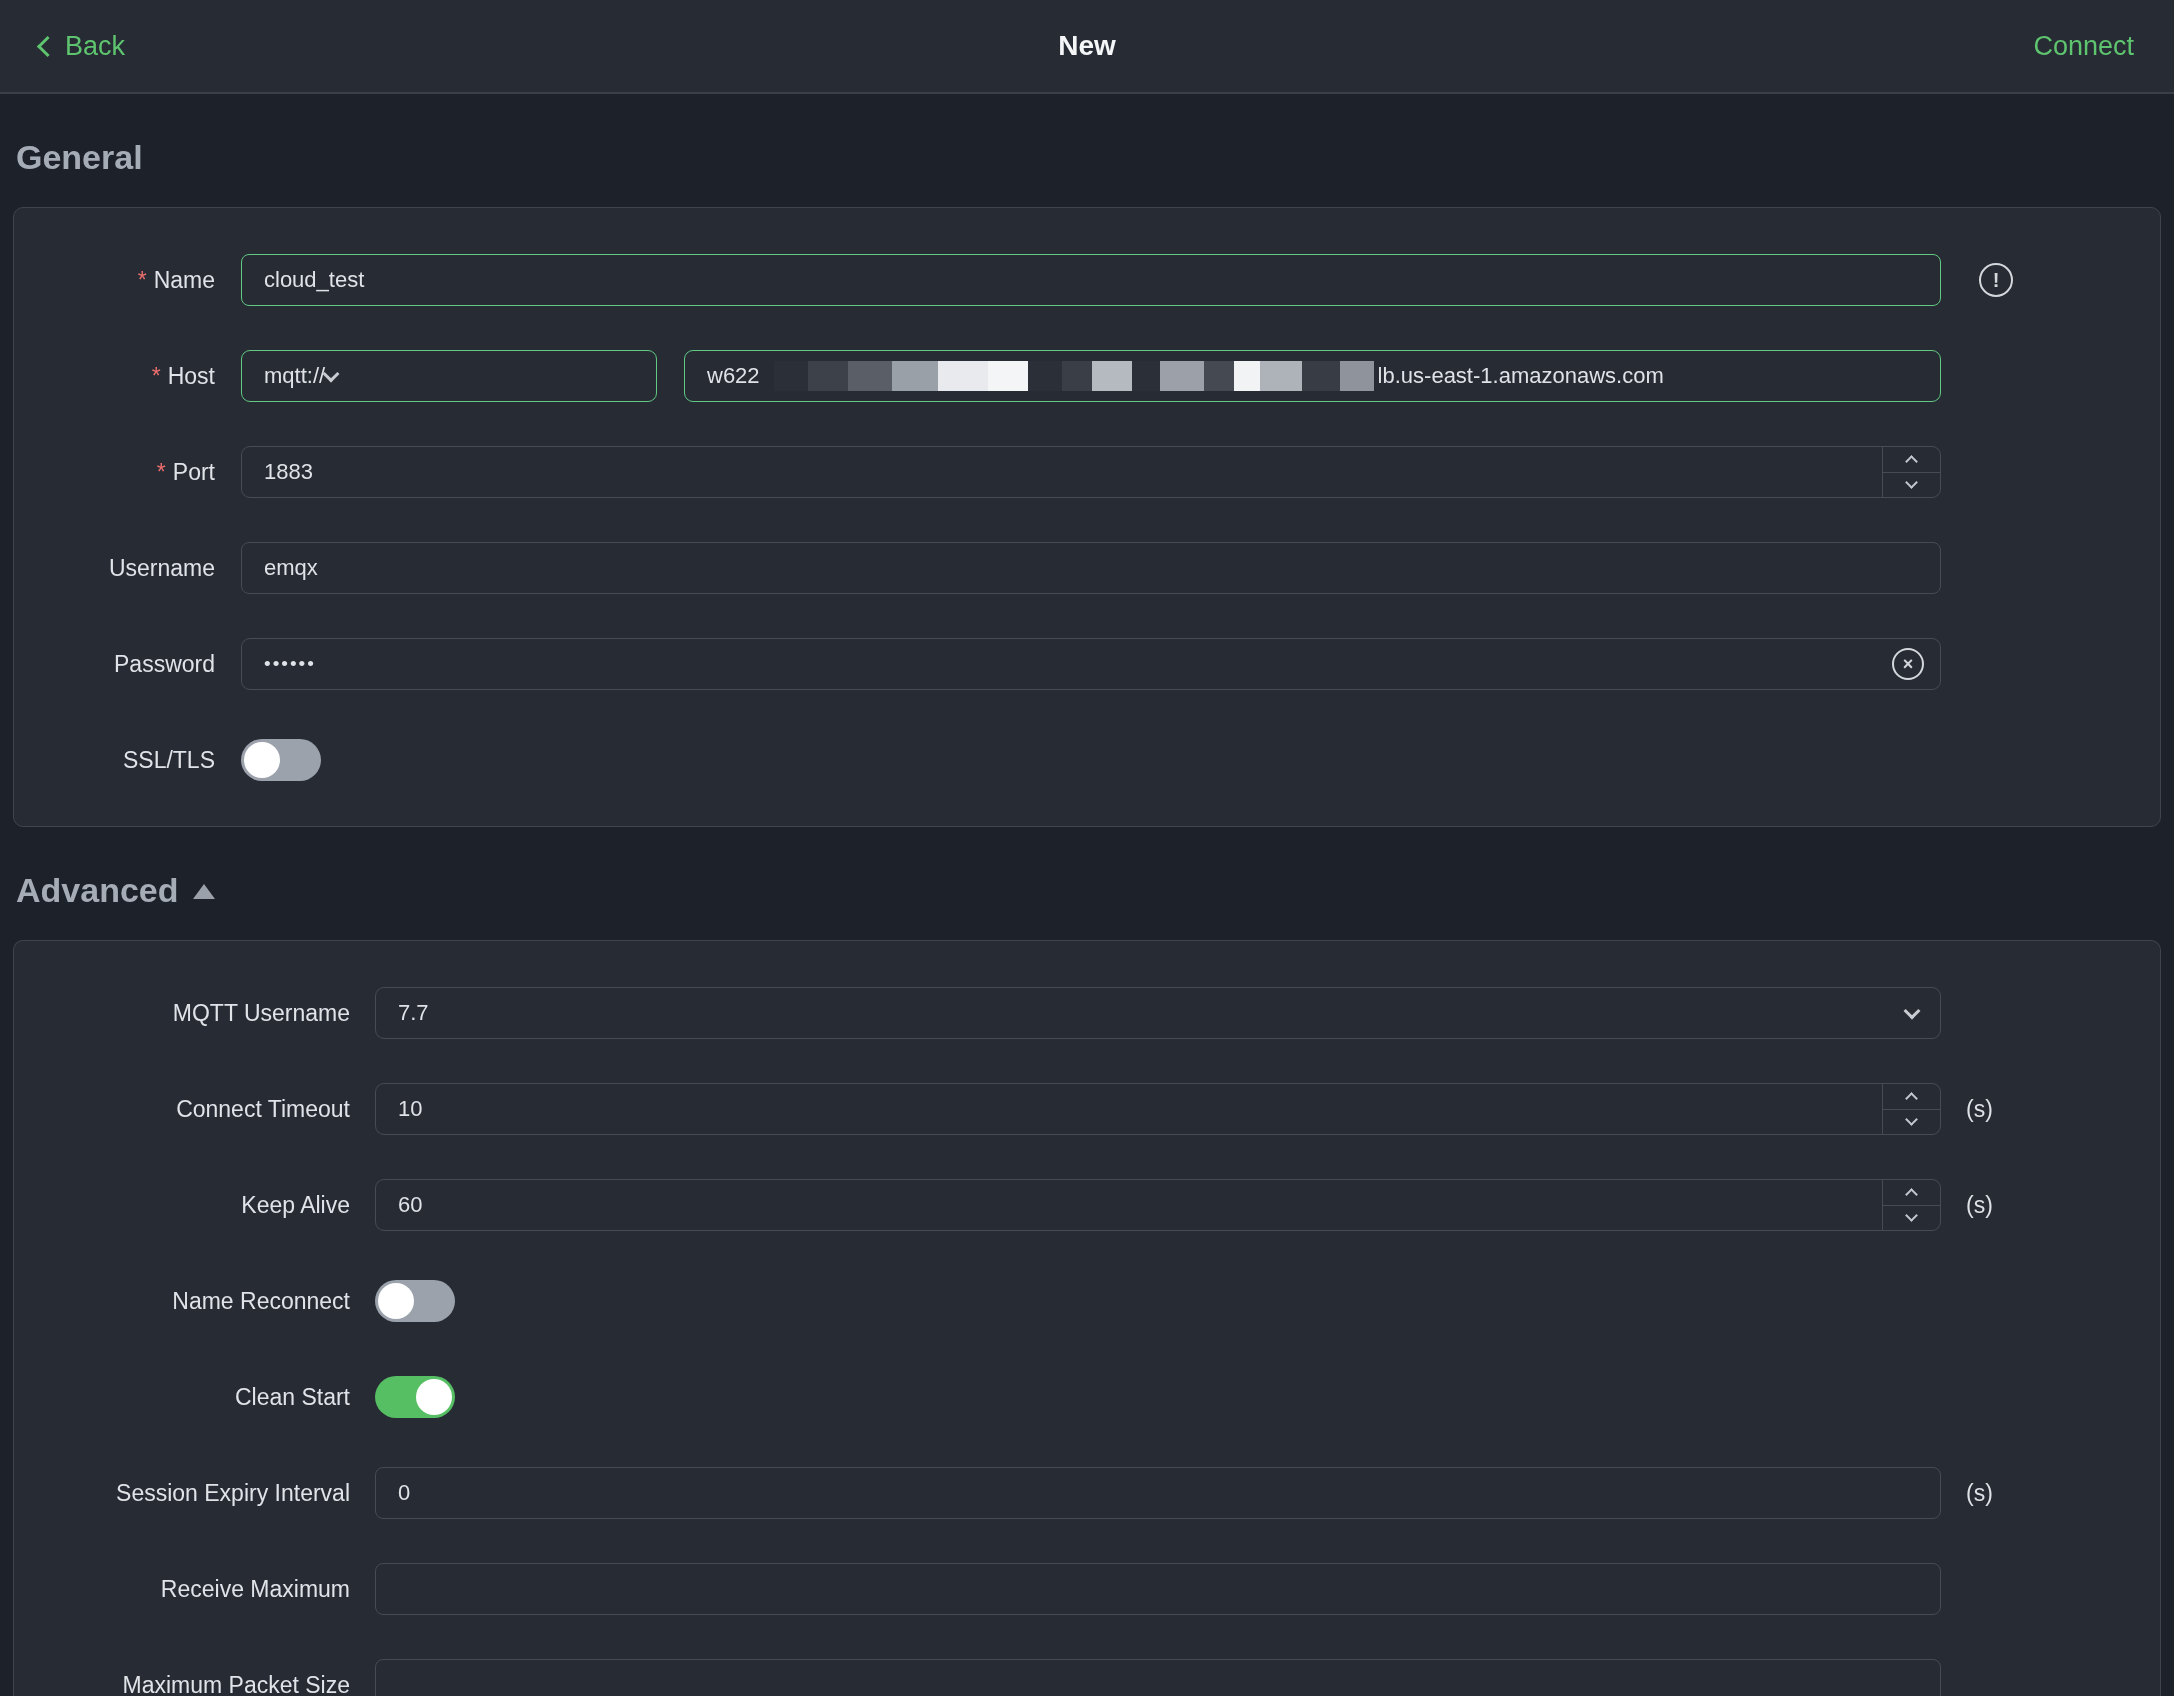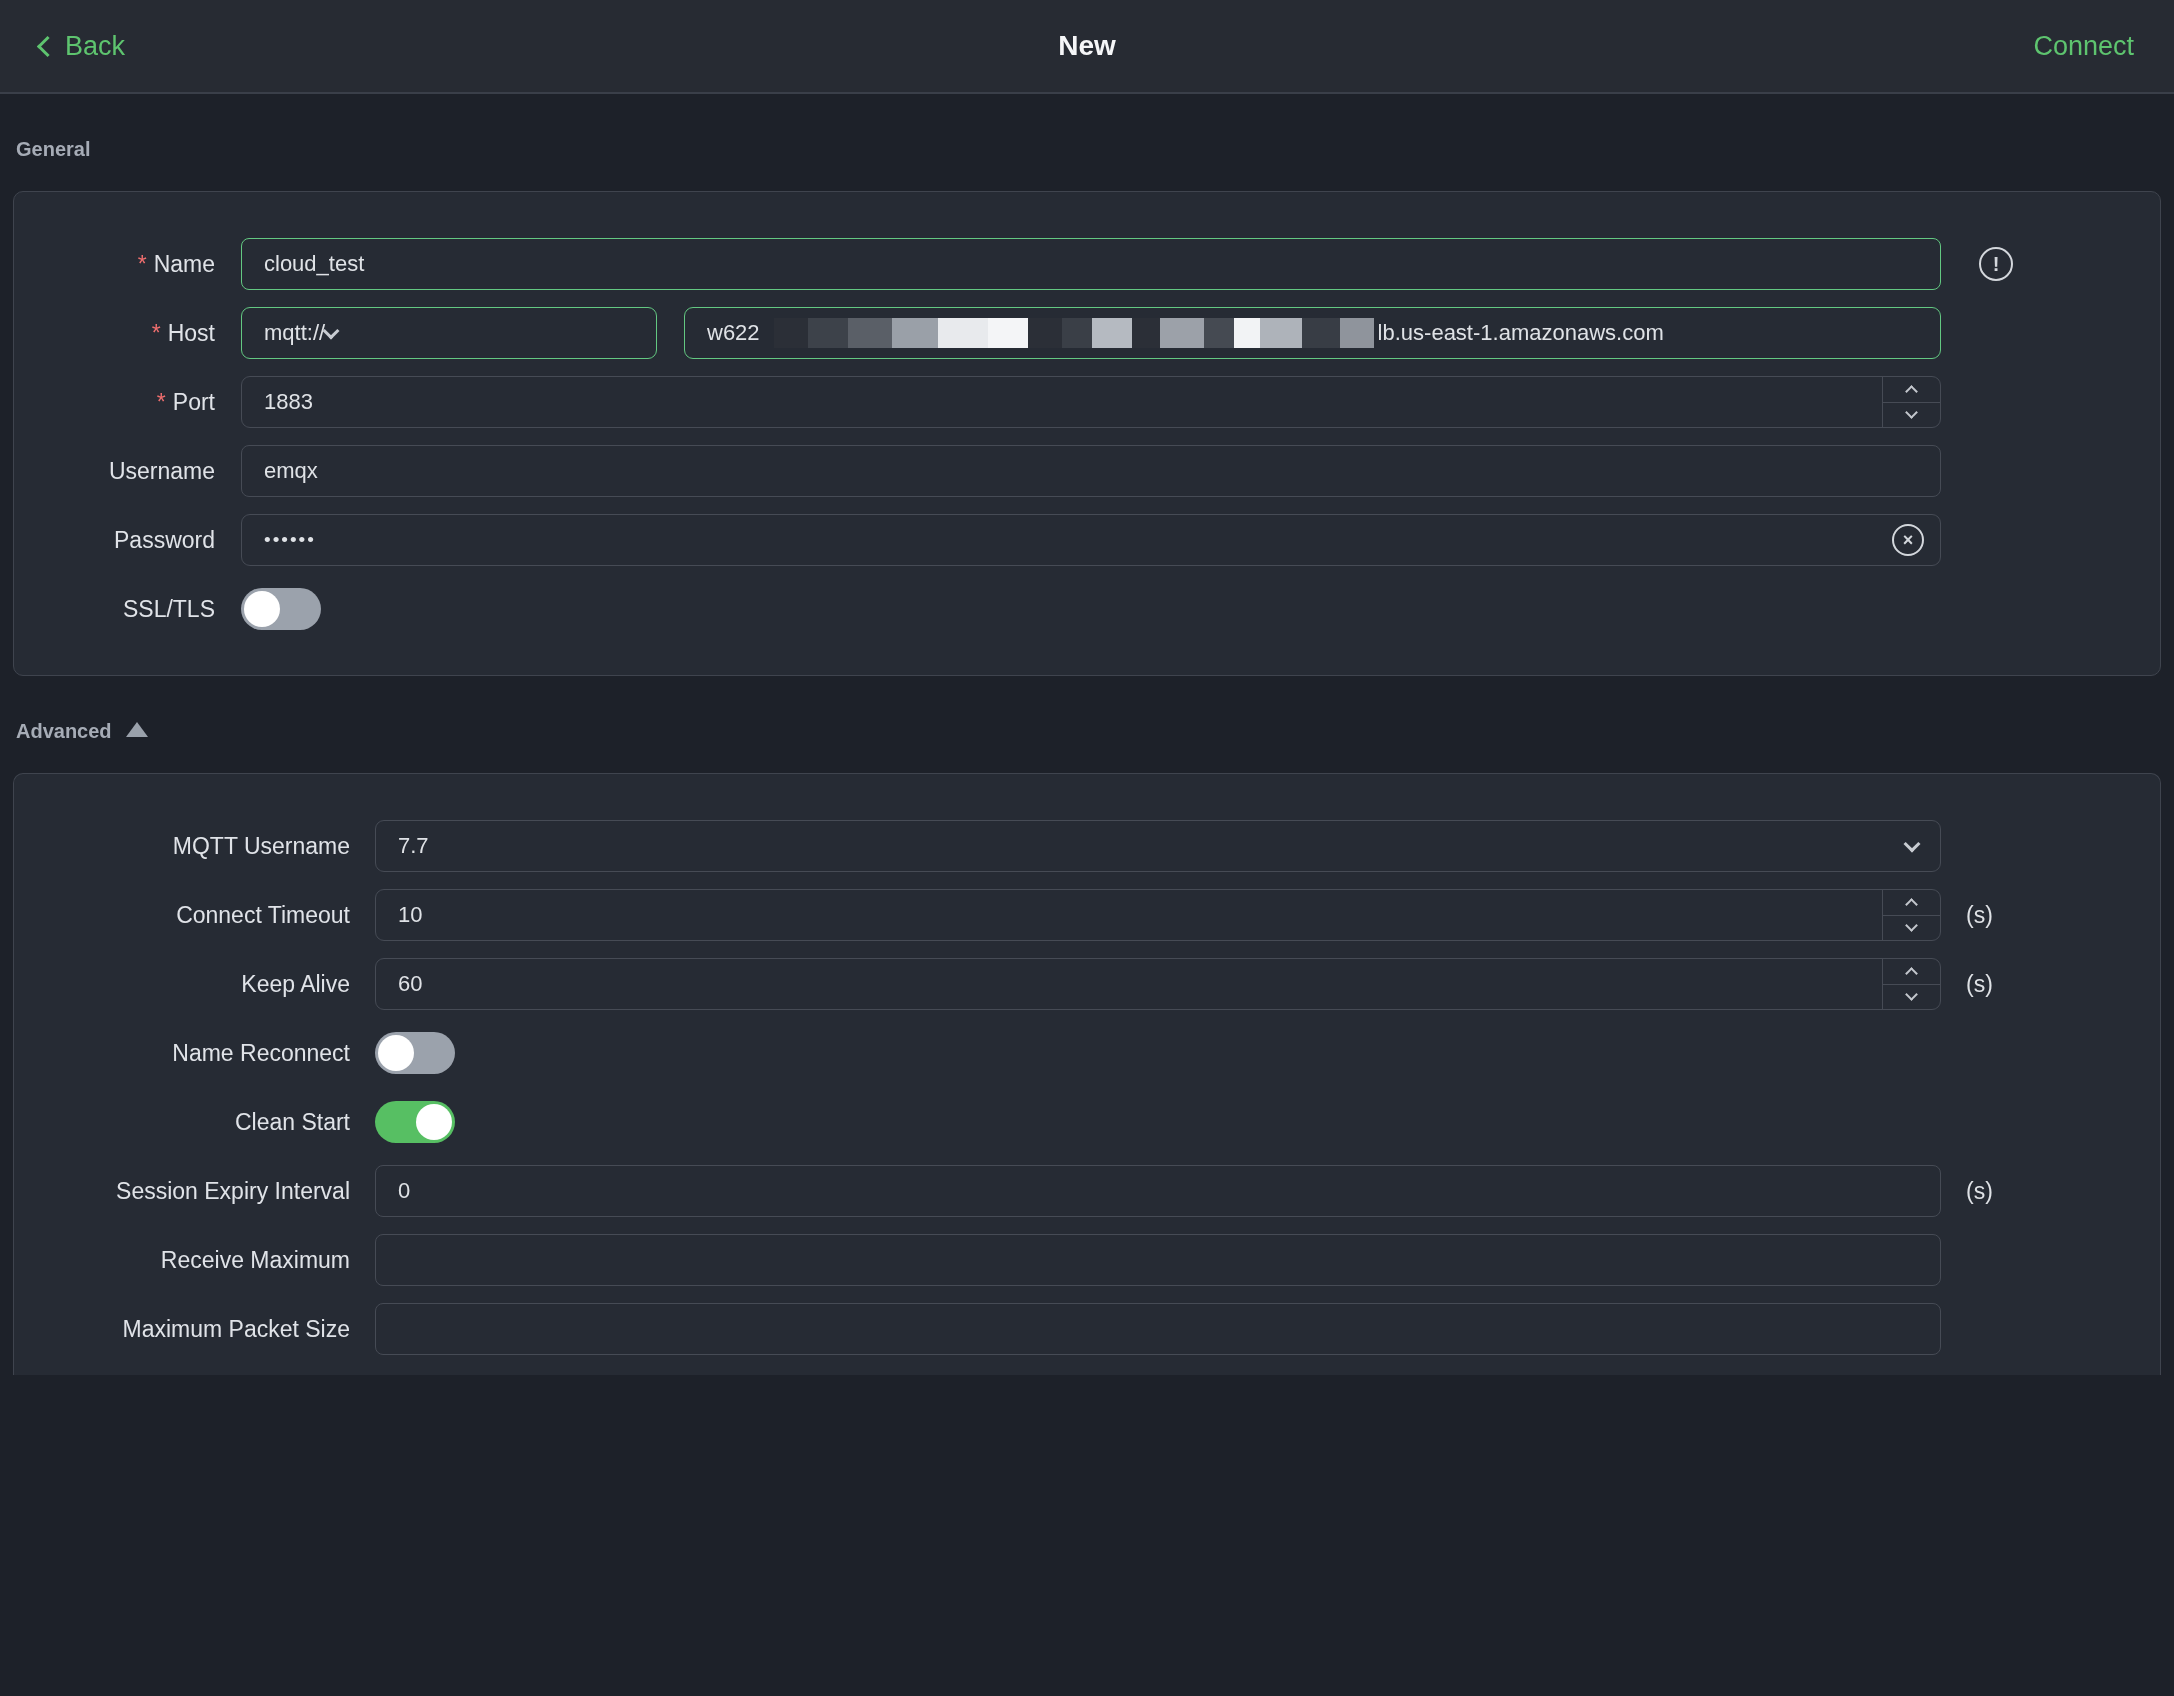--- a/index.html
+++ b/index.html
@@ -23,35 +23,35 @@
   }
   .topbar-title {
     position:absolute; left:0; right:0; text-align:center;
     font-size:28px; font-weight:bold; color:#f5f6f8; pointer-events:none;
   }
   .connect-link { margin-left:auto; color:#5ec46f; font-size:27px; cursor:pointer; position:relative; z-index:2; }
 
   
   .content { padding:0 13px; }
   .section-heading {
-    display:flex; align-items:flex-start; gap:14px;
-    font-size:20px; font-weight:bold; color:#a6acb6;
+    display:flex; align-items:center; gap:14px;
+    font-size:34px; font-weight:bold; color:#a6acb6;
     margin:44px 0 30px 3px;
   }
   .tri-up {
     width:0; height:0; border-left:11px solid transparent; border-right:11px solid transparent;
     border-bottom:15px solid #9aa1ab; margin-top:2px;
   }
   .card {
     background:#262b34; border:1px solid #3f444e; border-radius:10px;
     padding:46px 0 40px 0;
   }
   .card.advanced { padding-bottom:20px; border-bottom:none; border-radius:10px 10px 0 0; }
 
-  .row { display:flex; align-items:center; margin-bottom:17px; min-height:52px; }
+  .row { display:flex; align-items:center; margin-bottom:44px; min-height:52px; }
   .row:last-child { margin-bottom:0; }
   .lbl { text-align:right; font-size:23px; color:#e0e3e8; white-space:nowrap; }
   .g-lbl { width:201px; margin-right:26px; }
   .a-lbl { width:336px; margin-right:25px; }
   .req { color:#ee6e6e; margin-right:7px; font-size:23px; }
 
   .field {
     position:relative; height:52px; background:#262b34;
     border:1px solid #464b55; border-radius:9px;
     display:flex; align-items:center; padding:0 22px;

